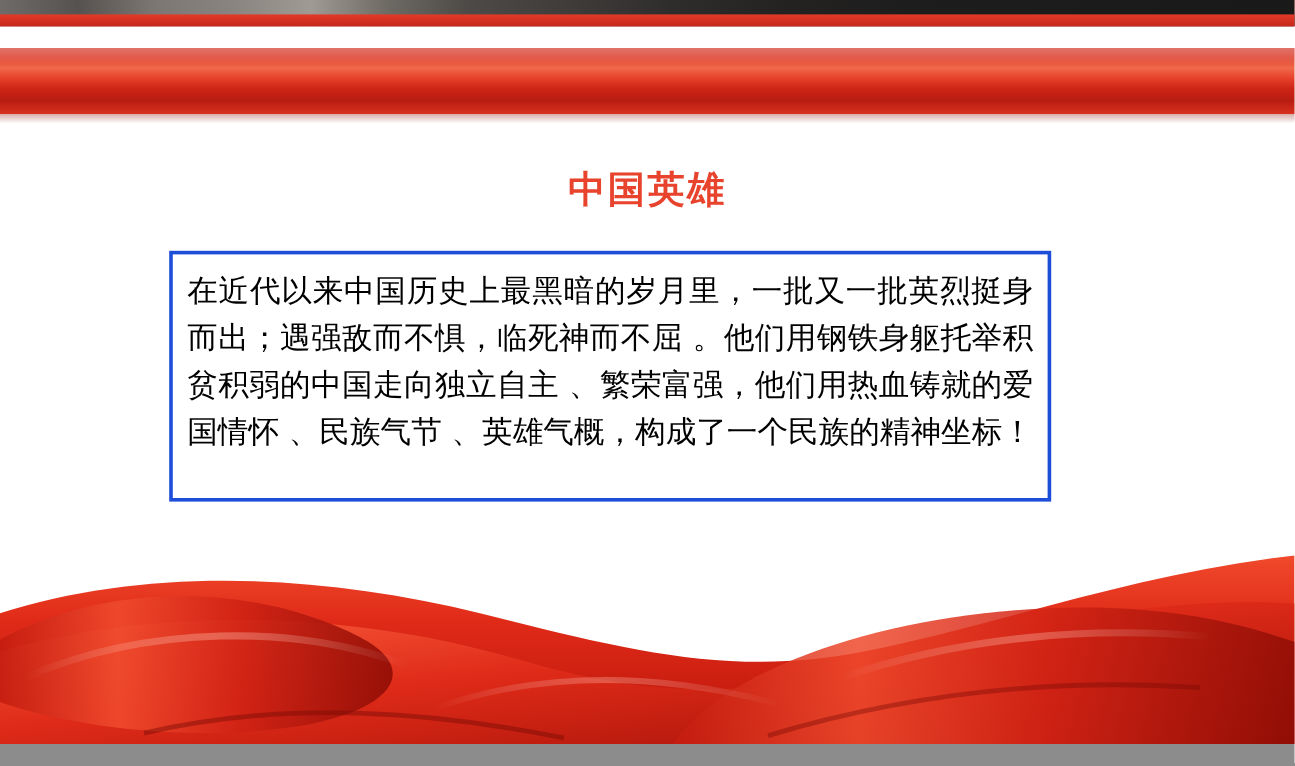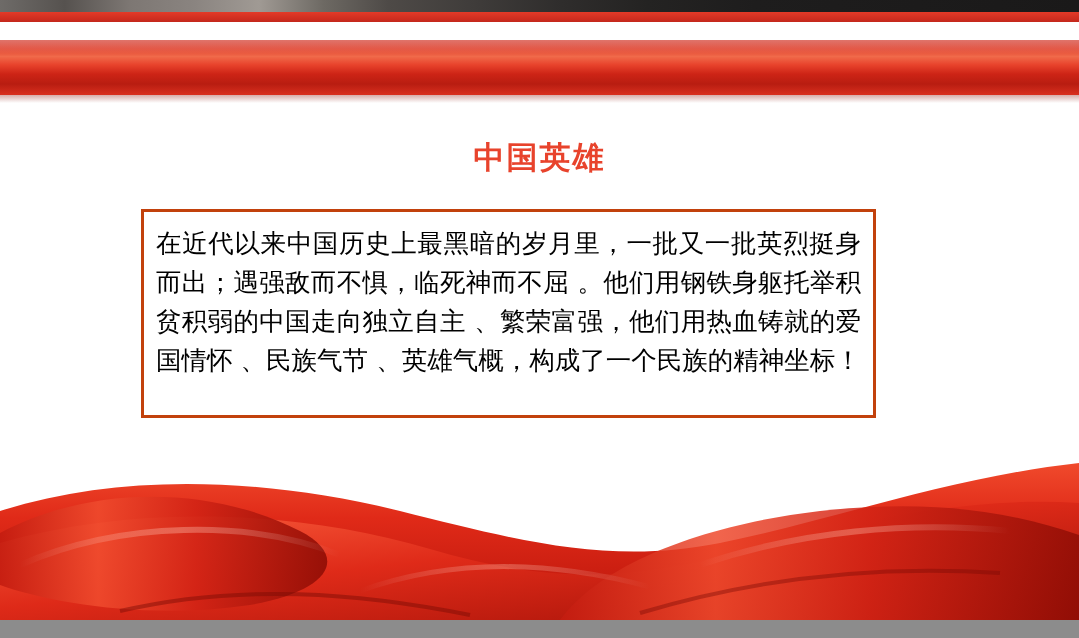--- a/index.html
+++ b/index.html
@@ -92,21 +92,21 @@
     margin-top: 32px;
   }
 
   
   .text-box {
     position: absolute;
     left: 141px;
     top: 209px;
     width: 735px;
     height: 209px;
-    border: 3px solid #c2410c;
+    border: 3px solid #1d4ed8;
     box-sizing: border-box;
     background: #ffffff;
   }
   .text-box-inner {
     padding: 12px 12px 0 12px;
     font-size: 25.5px;
     line-height: 39px;
     color: #000000;
     letter-spacing: 0px;
     text-align: justify;

